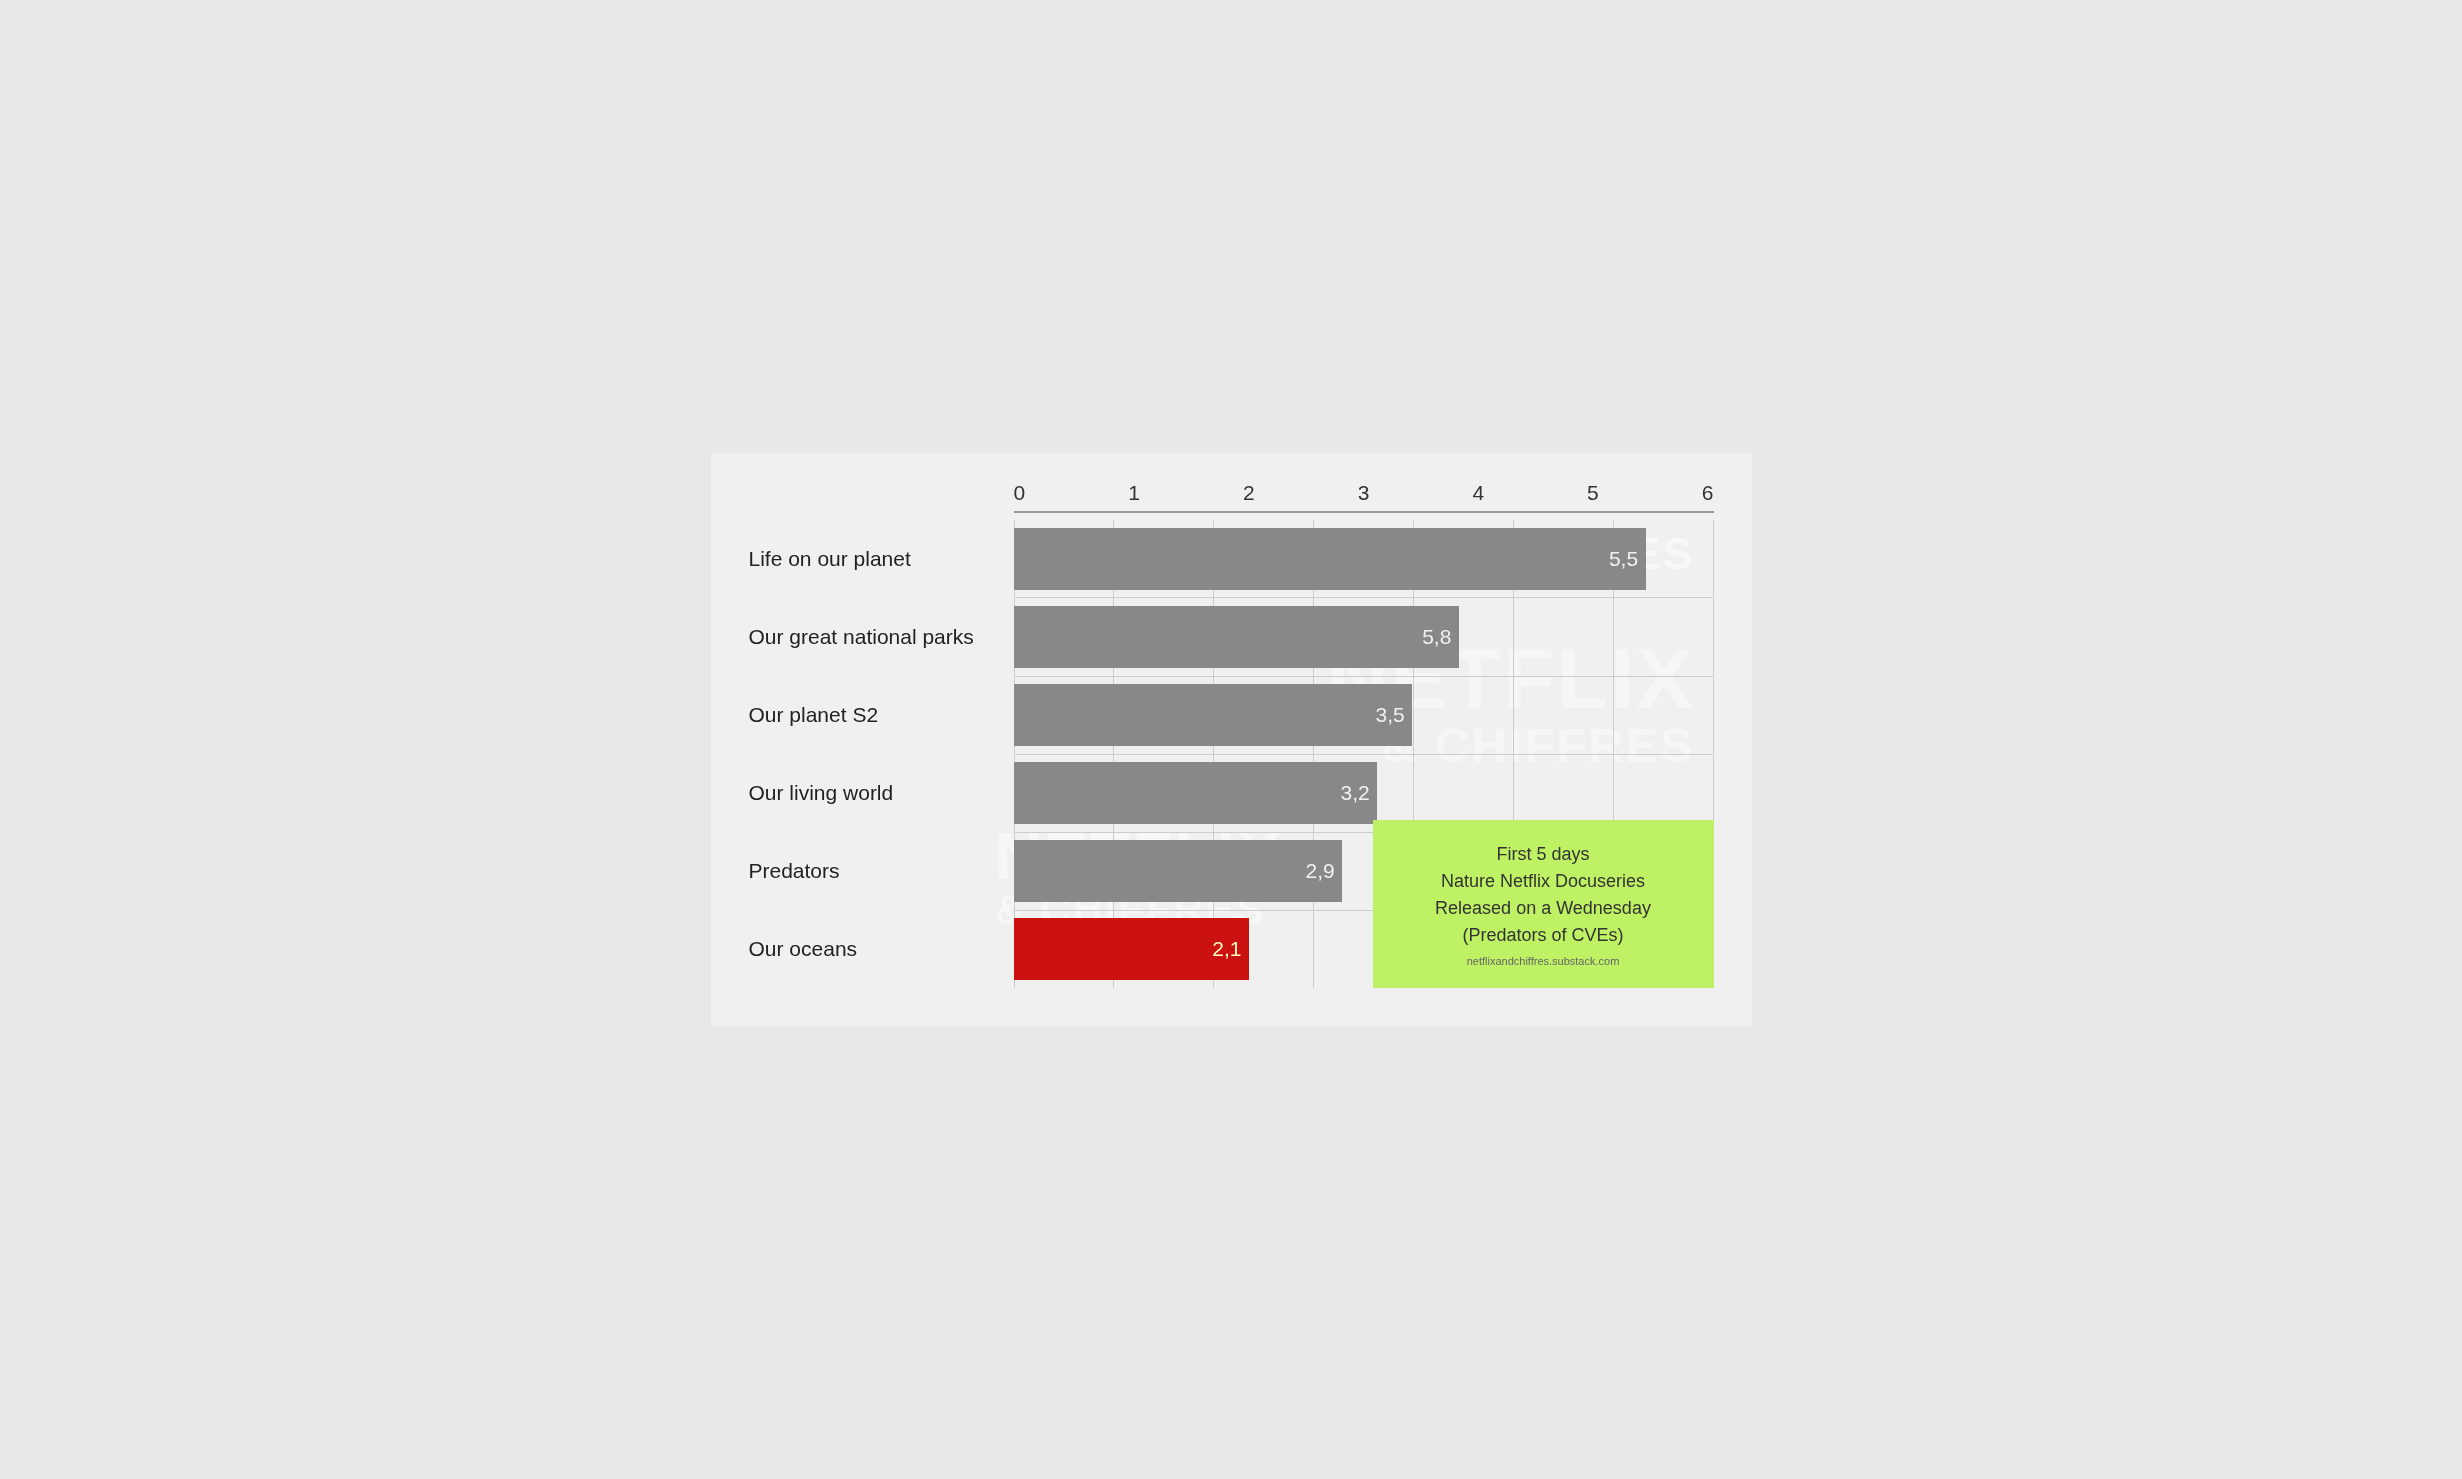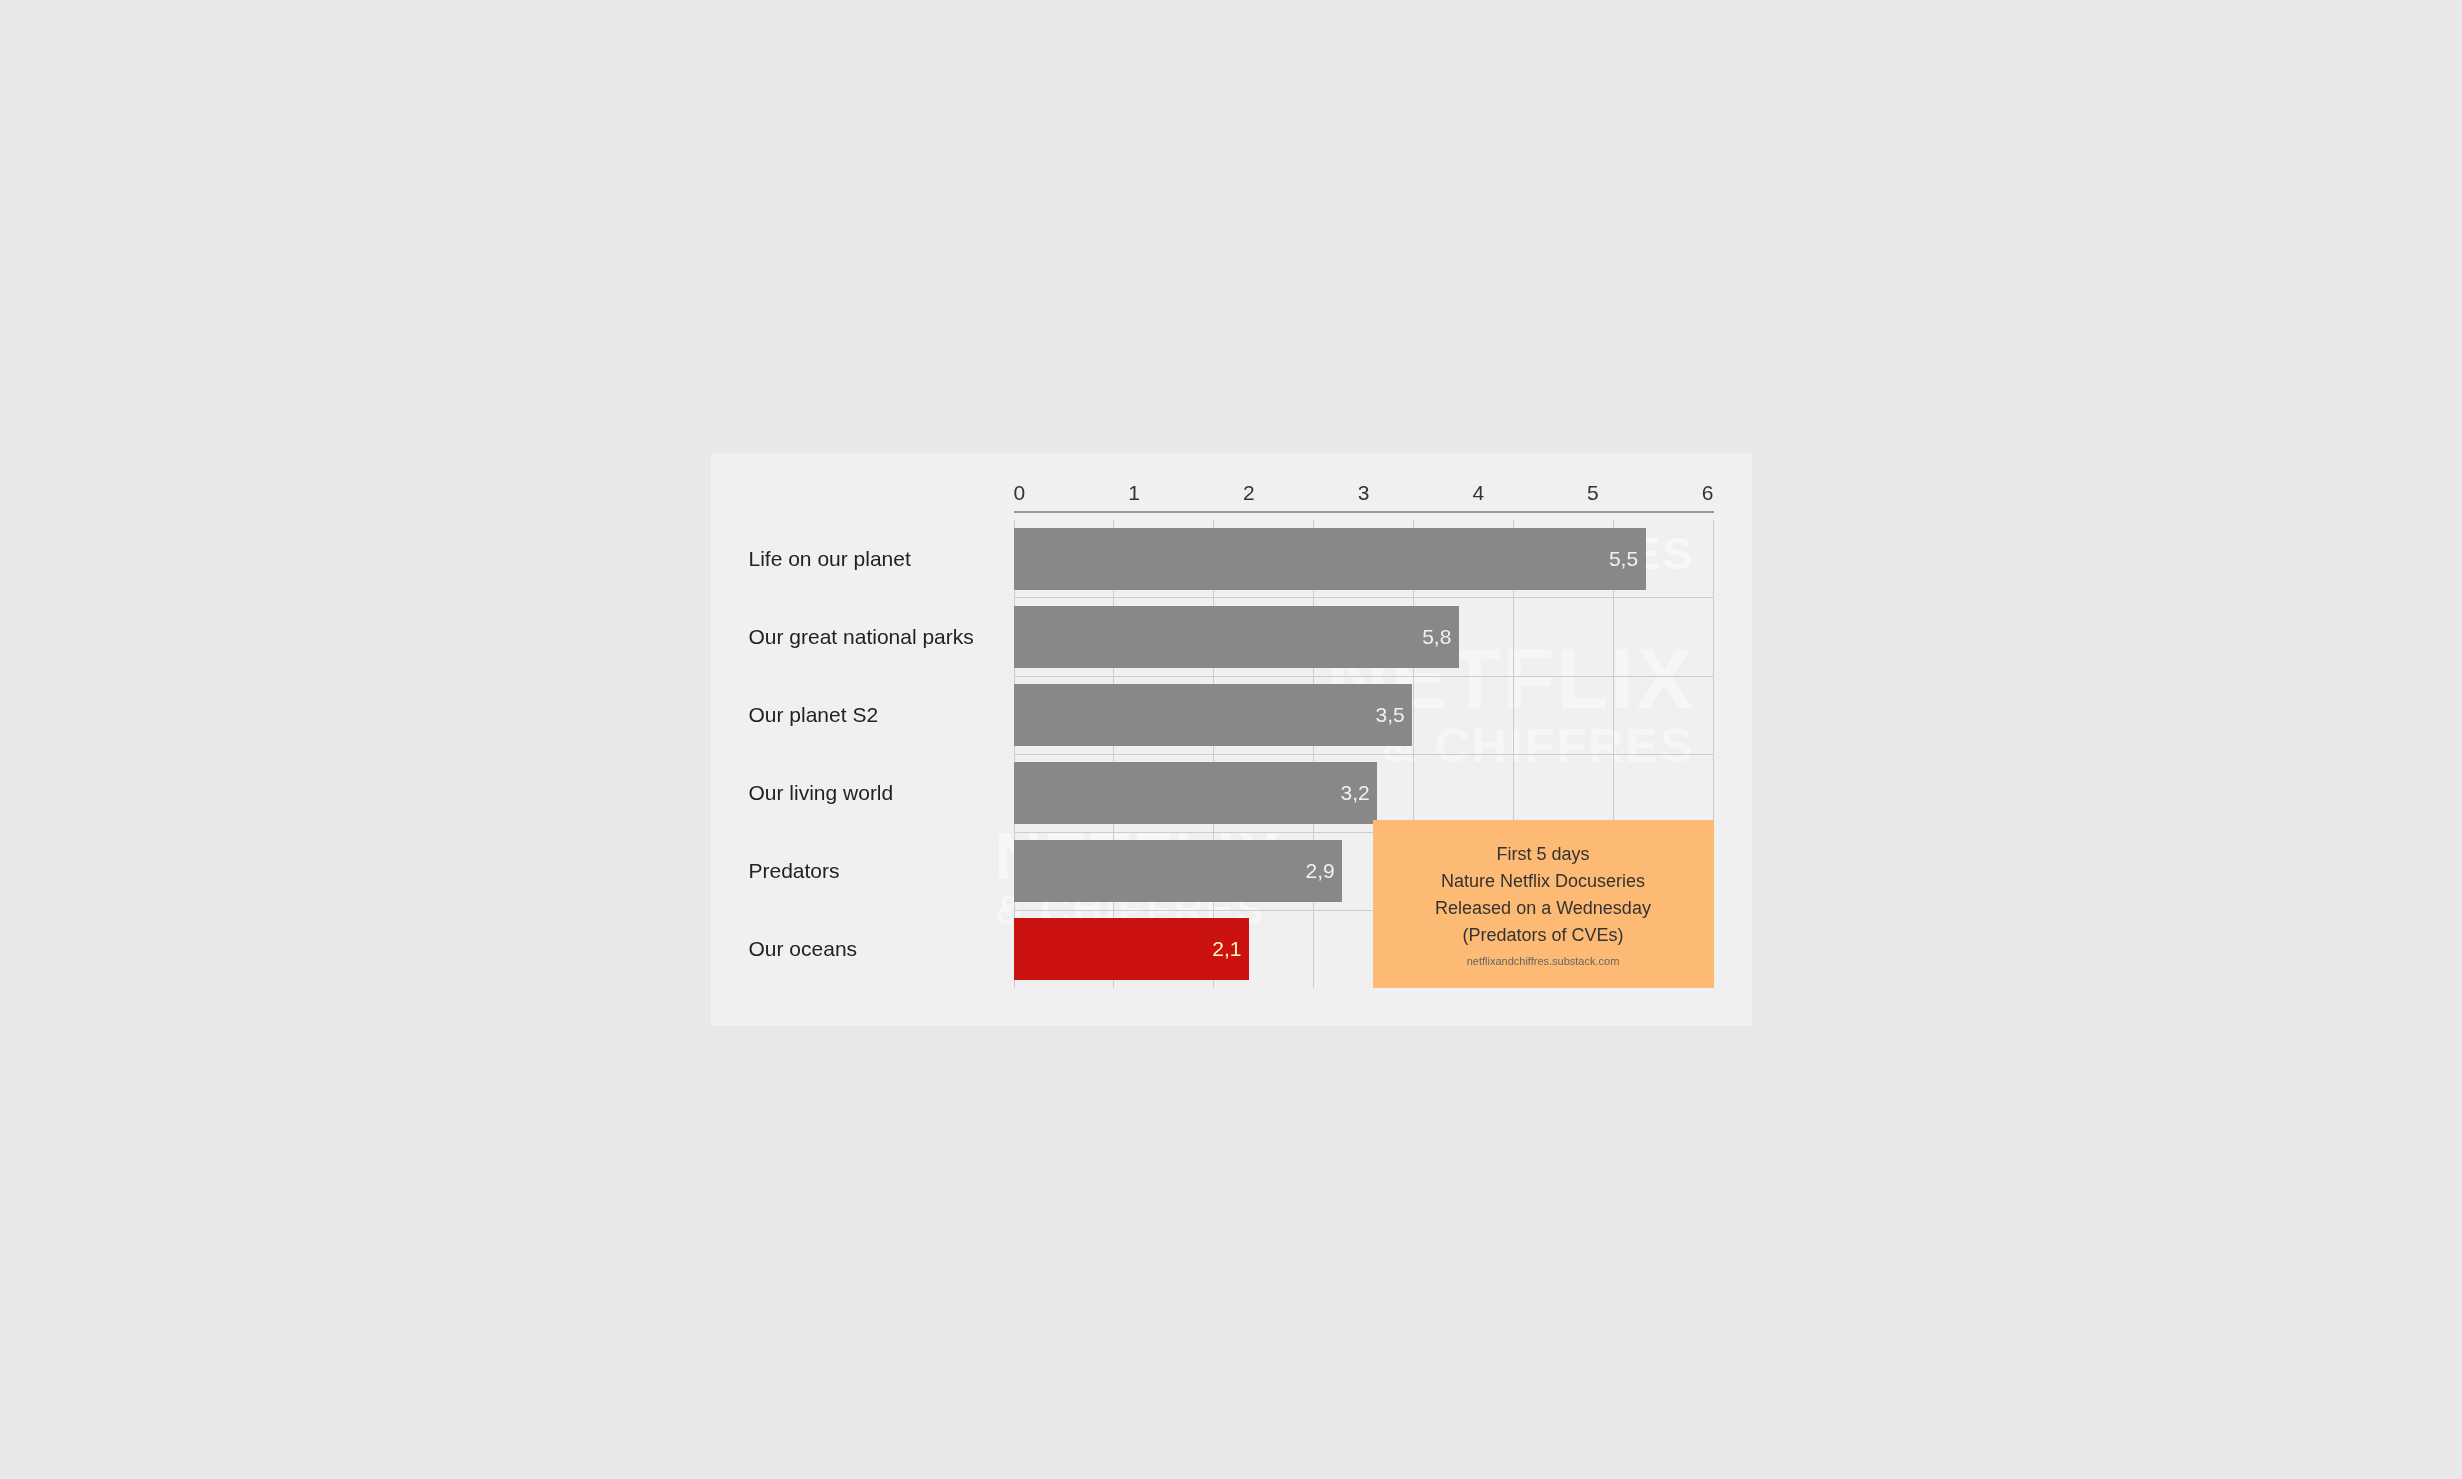--- a/index.html
+++ b/index.html
@@ -210,21 +210,21 @@
       margin-left: 265px;
       position: relative;
       z-index: 1;
     }
 
     
     .legend-box {
       position: absolute;
       bottom: 0;
       right: 0;
-      background: #fdba74;
+      background: #bef264;
       padding: 21px 26.5px;
       text-align: center;
       width: 341px;
       z-index: 5;
     }
 
     .legend-text {
       font-size: 18px;
       color: #333;
       line-height: 1.5;

